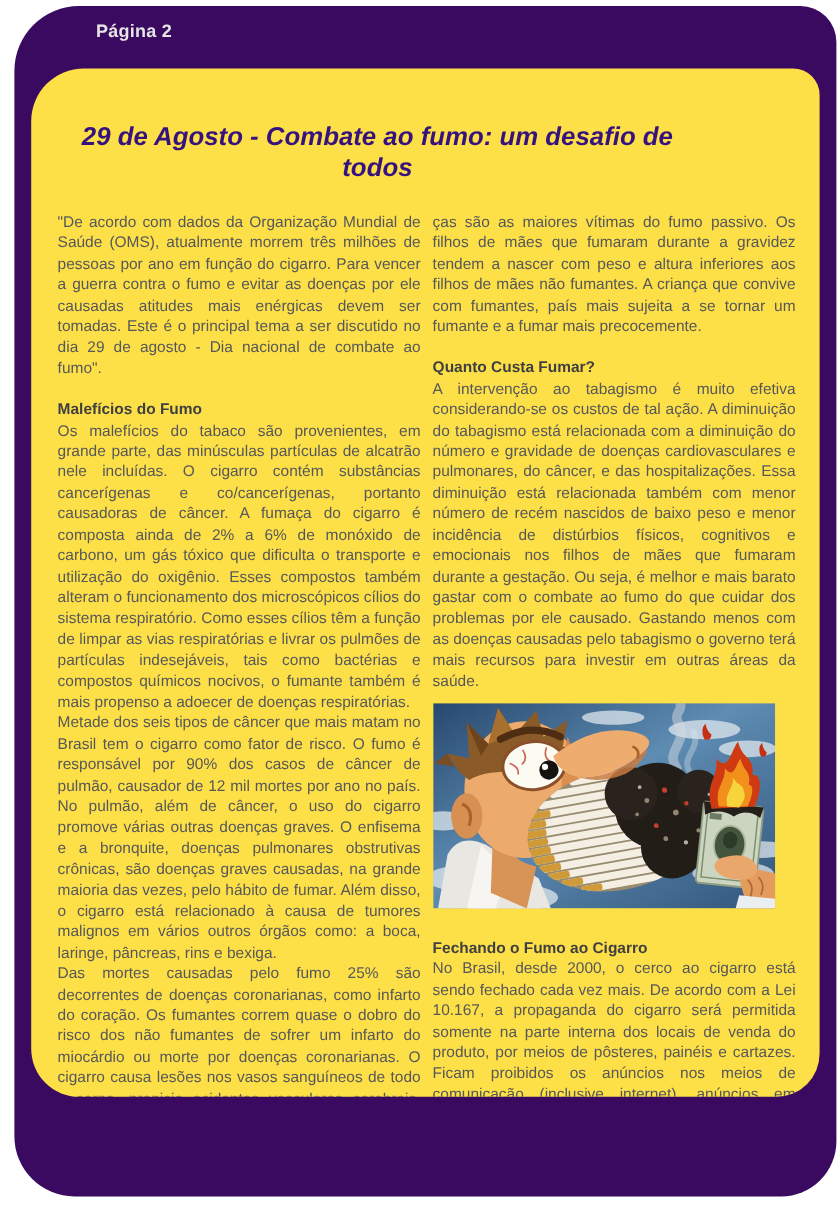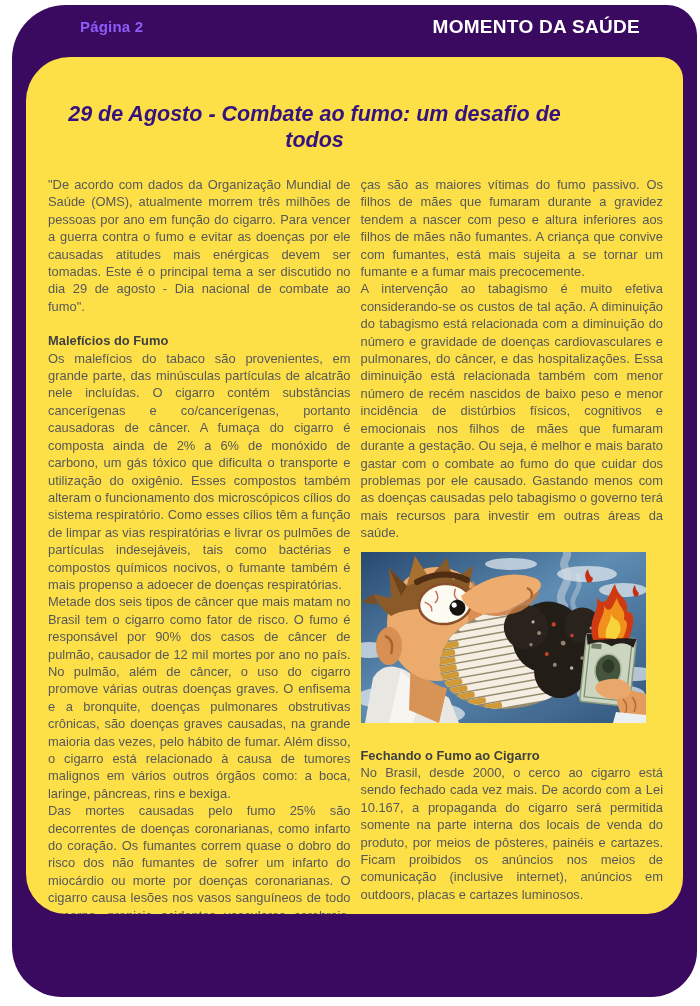--- a/index.html
+++ b/index.html
@@ -8,21 +8,21 @@
     --body-text:#58585a;
     --heading-text:#3f3f41;
   }
   *{box-sizing:border-box;}
   html,body{margin:0;padding:0;background:#ffffff;}
   body{font-family:"Liberation Sans","DejaVu Sans",sans-serif;}
   .page{position:relative;width:700px;height:1006px;background:#ffffff;overflow:hidden;}
   .frame{position:absolute;left:12px;top:5px;width:685px;height:992px;
          background:var(--frame-purple);
          border-radius:54px 30px 46px 50px;}
-  .pagenum{position:absolute;left:68px;top:13px;color:#8b5cf6;font-weight:bold;
+  .pagenum{position:absolute;left:68px;top:13px;color:#e5e5e5;font-weight:bold;
            font-size:15px;letter-spacing:0.2px;}
   .masthead{position:absolute;right:57px;top:11px;color:#ffffff;font-weight:bold;
             font-size:19px;letter-spacing:0.3px;}
   .panel{position:absolute;left:14px;top:52px;width:657px;height:857px;background:#fde047;
          border-radius:44px 22px 36px 40px;overflow:hidden;}
   .title{margin:44px 104px 0 24px;text-align:center;font-style:italic;font-weight:bold;
          font-size:21.5px;line-height:26px;color:var(--title-indigo);}
   .columns{display:flex;gap:10px;padding:23px 20px 0 22px;}
   .col{width:302.5px;font-size:12.9px;line-height:17.4px;color:var(--body-text);
        text-align:justify;}
@@ -34,38 +34,38 @@
   .figure svg{display:block;}
   .after-fig{margin-top:24px !important;}
   .source{font-weight:bold;color:var(--heading-text);text-align:left;}
 </style>
 </head>
 <body>
 
 <div class="page">
   <div class="frame">
     <span class="pagenum">Página 2</span>
-    <span class="masthead">MOMENTO DA SAÚDE</span>
 
     <div class="panel">
       <h1 class="title">29 de Agosto - Combate ao fumo: um desafio de todos</h1>
 
       <div class="columns">
 
         <div class="col">
           <p>"De acordo com dados da Organização Mundial de Saúde (OMS), atualmente morrem três milhões de pessoas por ano em função do cigarro. Para vencer a guerra contra o fumo e evitar as doenças por ele causadas atitudes mais enérgicas devem ser tomadas. Este é o principal tema a ser discutido no dia 29 de agosto - Dia nacional de combate ao fumo".</p>
           <h3 class="gap">Malefícios do Fumo</h3>
           <p>Os malefícios do tabaco são provenientes, em grande parte, das minúsculas partículas de alcatrão nele incluídas. O cigarro contém substâncias cancerígenas e co/cancerígenas, portanto causadoras de câncer. A fumaça do cigarro é composta ainda de 2% a 6% de monóxido de carbono, um gás tóxico que dificulta o transporte e utilização do oxigênio. Esses compostos também alteram o funcionamento dos microscópicos cílios do sistema respiratório. Como esses cílios têm a função de limpar as vias respiratórias e livrar os pulmões de partículas indesejáveis, tais como bactérias e compostos químicos nocivos, o fumante também é mais propenso a adoecer de doenças respiratórias.</p>
           <p>Metade dos seis tipos de câncer que mais matam no Brasil tem o cigarro como fator de risco. O fumo é responsável por 90% dos casos de câncer de pulmão, causador de 12 mil mortes por ano no país. No pulmão, além de câncer, o uso do cigarro promove várias outras doenças graves. O enfisema e a bronquite, doenças pulmonares obstrutivas crônicas, são doenças graves causadas, na grande maioria das vezes, pelo hábito de fumar. Além disso, o cigarro está relacionado à causa de tumores malignos em vários outros órgãos como: a boca, laringe, pâncreas, rins e bexiga.</p>
           <p>Das mortes causadas pelo fumo 25% são decorrentes de doenças coronarianas, como infarto do coração. Os fumantes correm quase o dobro do risco dos não fumantes de sofrer um infarto do miocárdio ou morte por doenças coronarianas. O cigarro causa lesões nos vasos sanguíneos de todo o corpo, propicia acidentes vasculares cerebrais, mais conhecidos como "derrames", e aumenta a concentração de LDL (colesterol "mau") e diminui a concentração de HDL (colesterol "bom") no sangue.</p>
           <p>O fumante passivo é aquele que não fuma, porém respira a fumaça do cigarro de outras pessoas. As crian-</p>
         </div>
 
         <div class="col">
-          <p>ças são as maiores vítimas do fumo passivo. Os filhos de mães que fumaram durante a gravidez tendem a nascer com peso e altura inferiores aos filhos de mães não fumantes. A criança que convive com fumantes, está mais sujeita a se tornar um fumante e a fumar mais precocemente.</p>
+          <p>ças são as maiores vítimas do fumo passivo. Os filhos de mães que fumaram durante a gravidez tendem a nascer com peso e altura inferiores aos filhos de mães não fumantes. A criança que convive com fumantes, país mais sujeita a se tornar um fumante e a fumar mais precocemente.</p>
+          <h3 class="gap">Quanto Custa Fumar?</h3>
           <p>A intervenção ao tabagismo é muito efetiva considerando-se os custos de tal ação. A diminuição do tabagismo está relacionada com a diminuição do número e gravidade de doenças cardiovasculares e pulmonares, do câncer, e das hospitalizações. Essa diminuição está relacionada também com menor número de recém nascidos de baixo peso e menor incidência de distúrbios físicos, cognitivos e emocionais nos filhos de mães que fumaram durante a gestação. Ou seja, é melhor e mais barato gastar com o combate ao fumo do que cuidar dos problemas por ele causado. Gastando menos com as doenças causadas pelo tabagismo o governo terá mais recursos para investir em outras áreas da saúde.</p>
 
           <figure class="figure" aria-label="Cartoon de um homem de olhos arregalados com a boca cheia de cigarros acesos, segurando uma nota de dinheiro em chamas">
             <svg width="285" height="171" viewBox="0 0 285 171" xmlns="http://www.w3.org/2000/svg">
               <defs>
                 <linearGradient id="skyg" x1="0" y1="0" x2="1" y2="1">
                   <stop offset="0" stop-color="#27486e"></stop>
                   <stop offset="0.45" stop-color="#5e8cb3"></stop>
                   <stop offset="1" stop-color="#33567c"></stop>
                 </linearGradient>

